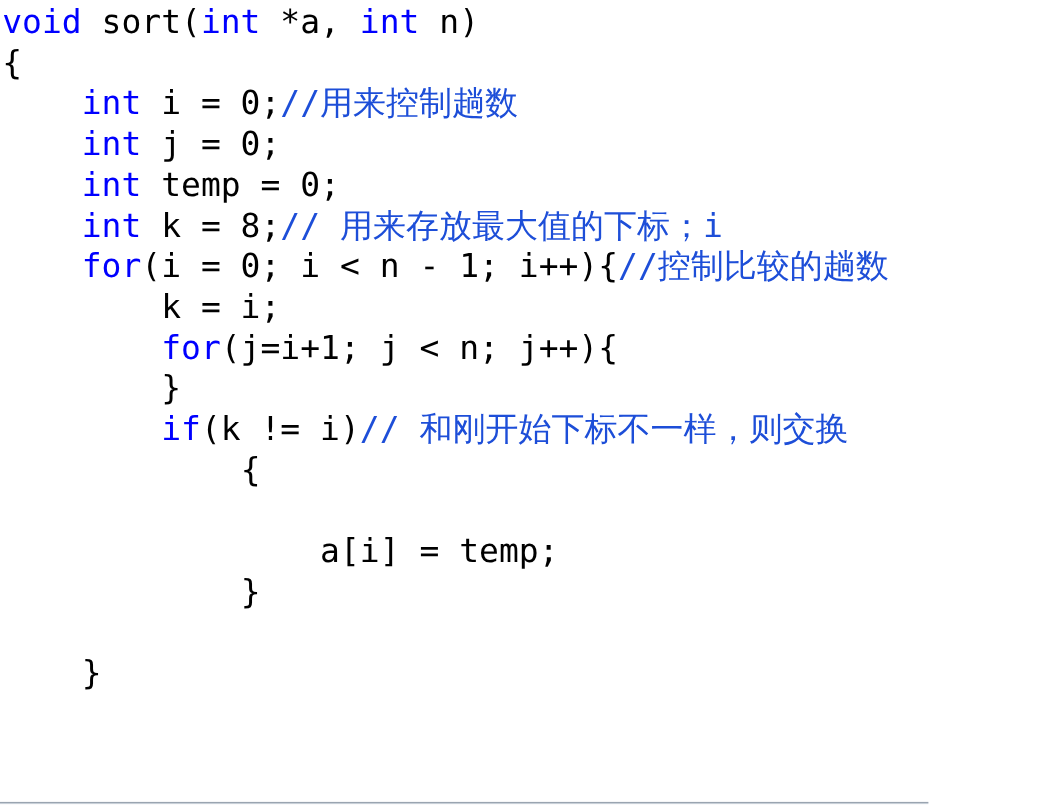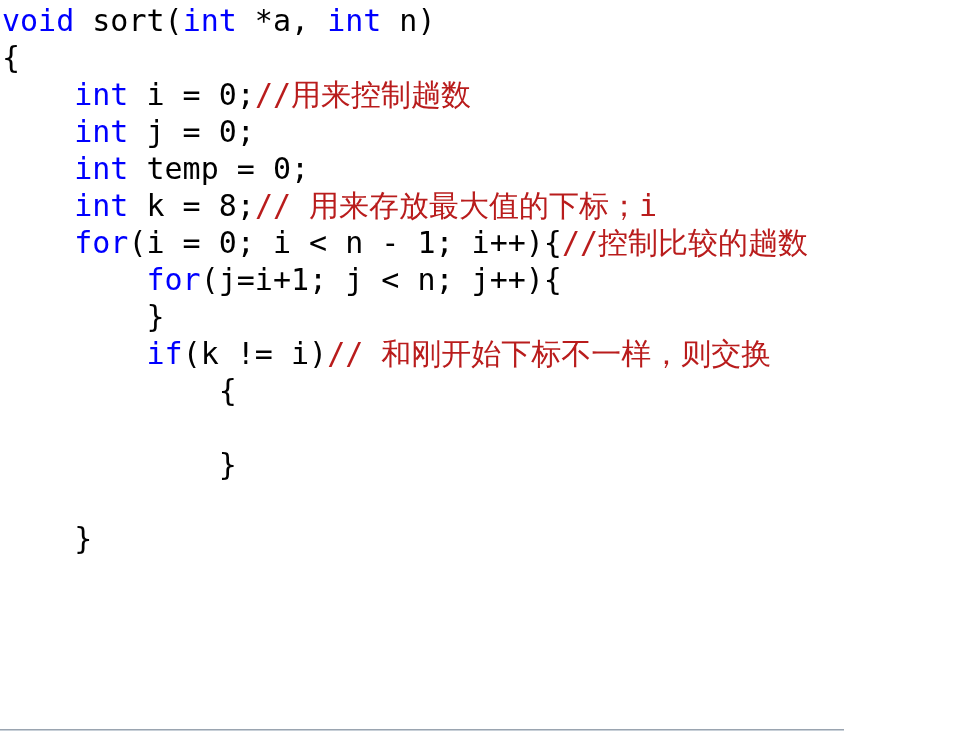--- a/index.html
+++ b/index.html
@@ -27,21 +27,21 @@
   .code-line {
     height: 37px;
     line-height: 37px;
     white-space: pre;
     font-size: 30px;
     color: #000000;
     letter-spacing: 0px;
   }
   .tok-kw      { color: #0000ff; }
   .tok-plain   { color: #000000; }
-  .tok-comment { color: #b91c1c; }
+  .tok-comment { color: #1d4ed8; }
   .caret {
     display: inline-block;
     width: 2px;
     height: 30px;
     background: #000000;
     vertical-align: -5px;
     margin-left: 0px;
   }
   .blank-line { height: 37px; }
   #bottom-divider {
@@ -60,25 +60,27 @@
 <div id="screen">
 
   <div id="code-area">
       <div class="code-line"><span class="tok-kw">void</span><span class="tok-plain"> sort(</span><span class="tok-kw">int</span><span class="tok-plain"> *a, </span><span class="tok-kw">int</span><span class="tok-plain"> n)</span></div>
       <div class="code-line"><span class="tok-plain">{</span></div>
       <div class="code-line"><span class="tok-plain">    </span><span class="tok-kw">int</span><span class="tok-plain"> i = 0;</span><span class="tok-comment">//用来控制趟数</span></div>
       <div class="code-line"><span class="tok-plain">    </span><span class="tok-kw">int</span><span class="tok-plain"> j = 0;</span></div>
       <div class="code-line"><span class="tok-plain">    </span><span class="tok-kw">int</span><span class="tok-plain"> temp = 0;</span></div>
       <div class="code-line"><span class="tok-plain">    </span><span class="tok-kw">int</span><span class="tok-plain"> k = 8;</span><span class="tok-comment">// 用来存放最大值的下标；i</span></div>
       <div class="code-line"><span class="tok-plain">    </span><span class="tok-kw">for</span><span class="tok-plain">(i = 0; i &lt; n - 1; i++){</span><span class="tok-comment">//控制比较的趟数</span></div>
+      <div class="code-line"><span class="tok-plain">        </span><span class="tok-plain">k = i;</span></div>
       <div class="code-line"><span class="tok-plain">        </span><span class="tok-kw">for</span><span class="tok-plain">(j=i+1; j &lt; n; j++){</span></div>
       <div class="code-line"><span class="tok-plain">        </span><span class="tok-plain">}</span></div>
       <div class="code-line"><span class="tok-plain">        </span><span class="tok-kw">if</span><span class="tok-plain">(k != i)</span><span class="tok-comment">// 和刚开始下标不一样，则交换</span></div>
       <div class="code-line"><span class="tok-plain">            </span><span class="tok-plain">{</span></div>
       <div class="code-line"><span class="tok-plain">                </span></div>
+      <div class="code-line"><span class="tok-plain">                </span><span class="tok-plain">a[i] = temp;</span></div>
       <div class="code-line"><span class="tok-plain">            </span><span class="tok-plain">}</span></div>
       <div class="code-line blank-line">&nbsp;</div>
       <div class="code-line"><span class="tok-plain">    </span><span class="tok-plain">}</span></div>
     </div>
 
   <div id="bottom-divider"></div>
 
 </div>
 
 </body></html>

